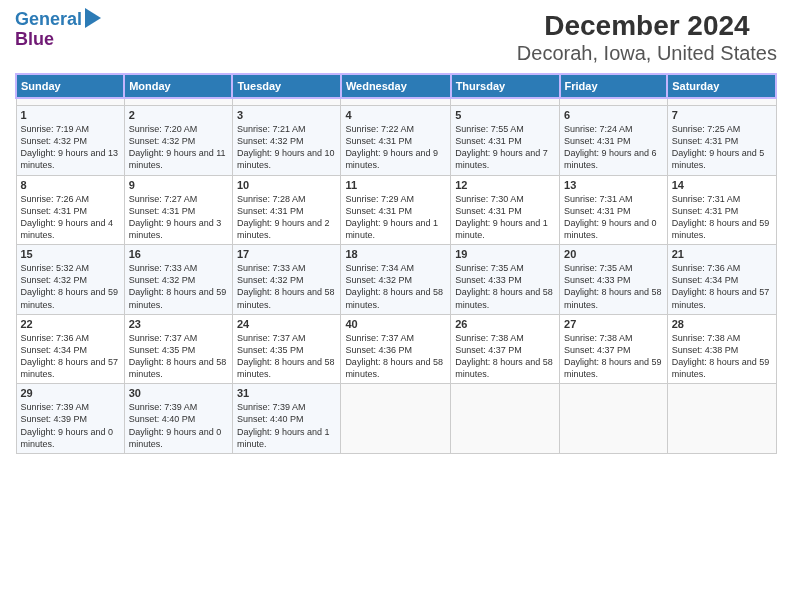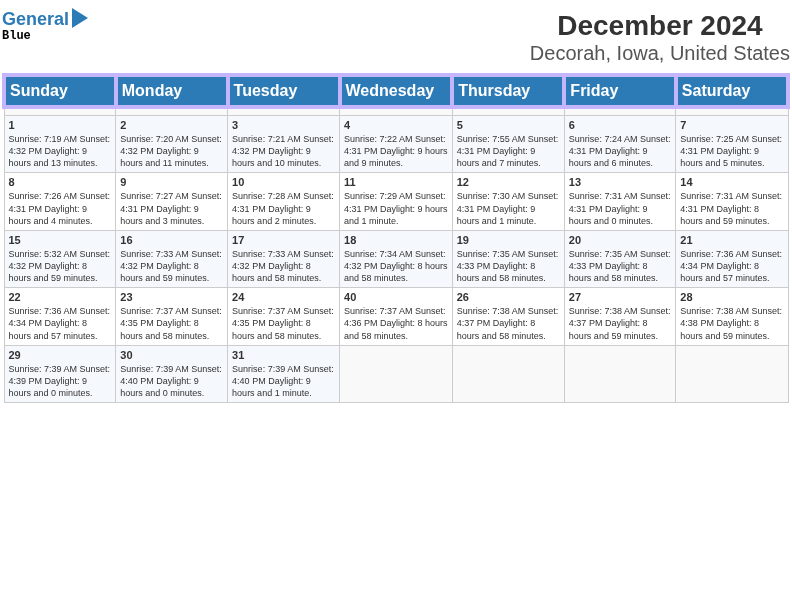--- a/index.html
+++ b/index.html
@@ -6,21 +6,21 @@
     body {
       width: 792px;
       height: 612px;
       background: #fff;
       font-family: Arial, sans-serif;
       overflow: hidden;
     }
     .container {
       width: 792px;
       height: 612px;
-      padding: 10px 2px;
+      padding: 10px 15px;
     }
     .header {
       display: flex;
       justify-content: space-between;
       align-items: flex-start;
       margin-bottom: 8px;
     }
     .logo {
       display: flex;
       align-items: center;
@@ -59,23 +59,23 @@
     .calendar {
       width: 100%;
       border-collapse: collapse;
       font-size: 10px;
     }
     .calendar thead tr th {
       background: #2c7bb6;
       color: #fff;
       padding: 5px 4px;
       text-align: left;
-      font-size: 16px;
+      font-size: 11px;
       font-weight: bold;
-      border: 4px solid #c4b5fd;
+      border: 2px solid #c4b5fd;
     }
     .calendar tbody tr td {
       border: 1px solid #ccc;
       vertical-align: top;
       padding: 3px 4px;
       width: 113px;
       min-height: 75px;
       background: #fff;
     }
     .calendar tbody tr:nth-child(even) td {
@@ -103,21 +103,21 @@
 <div class="container">
   <div class="header">
     <div class="logo">
       <div style="display:flex;flex-direction:column;align-items:flex-start;">
         <div style="display:flex;align-items:center;">
           <span class="logo-text">
             <span>General</span>
           </span>
           <div class="logo-arrow"></div>
         </div>
-        <span class="logo-text" style="color:#000000;font-size:12px;font-weight:bold;font-family:Liberation Mono, monospace;">Blue</span>
+        <span class="logo-text" style="color:#701a75;font-size:18px;font-weight:bold;">Blue</span>
       </div>
     </div>
     <div class="title-block">
       <h1>December 2024</h1>
       <h2>Decorah, Iowa, United States</h2>
     </div>
   </div>
 
   <table class="calendar">
     <thead>

